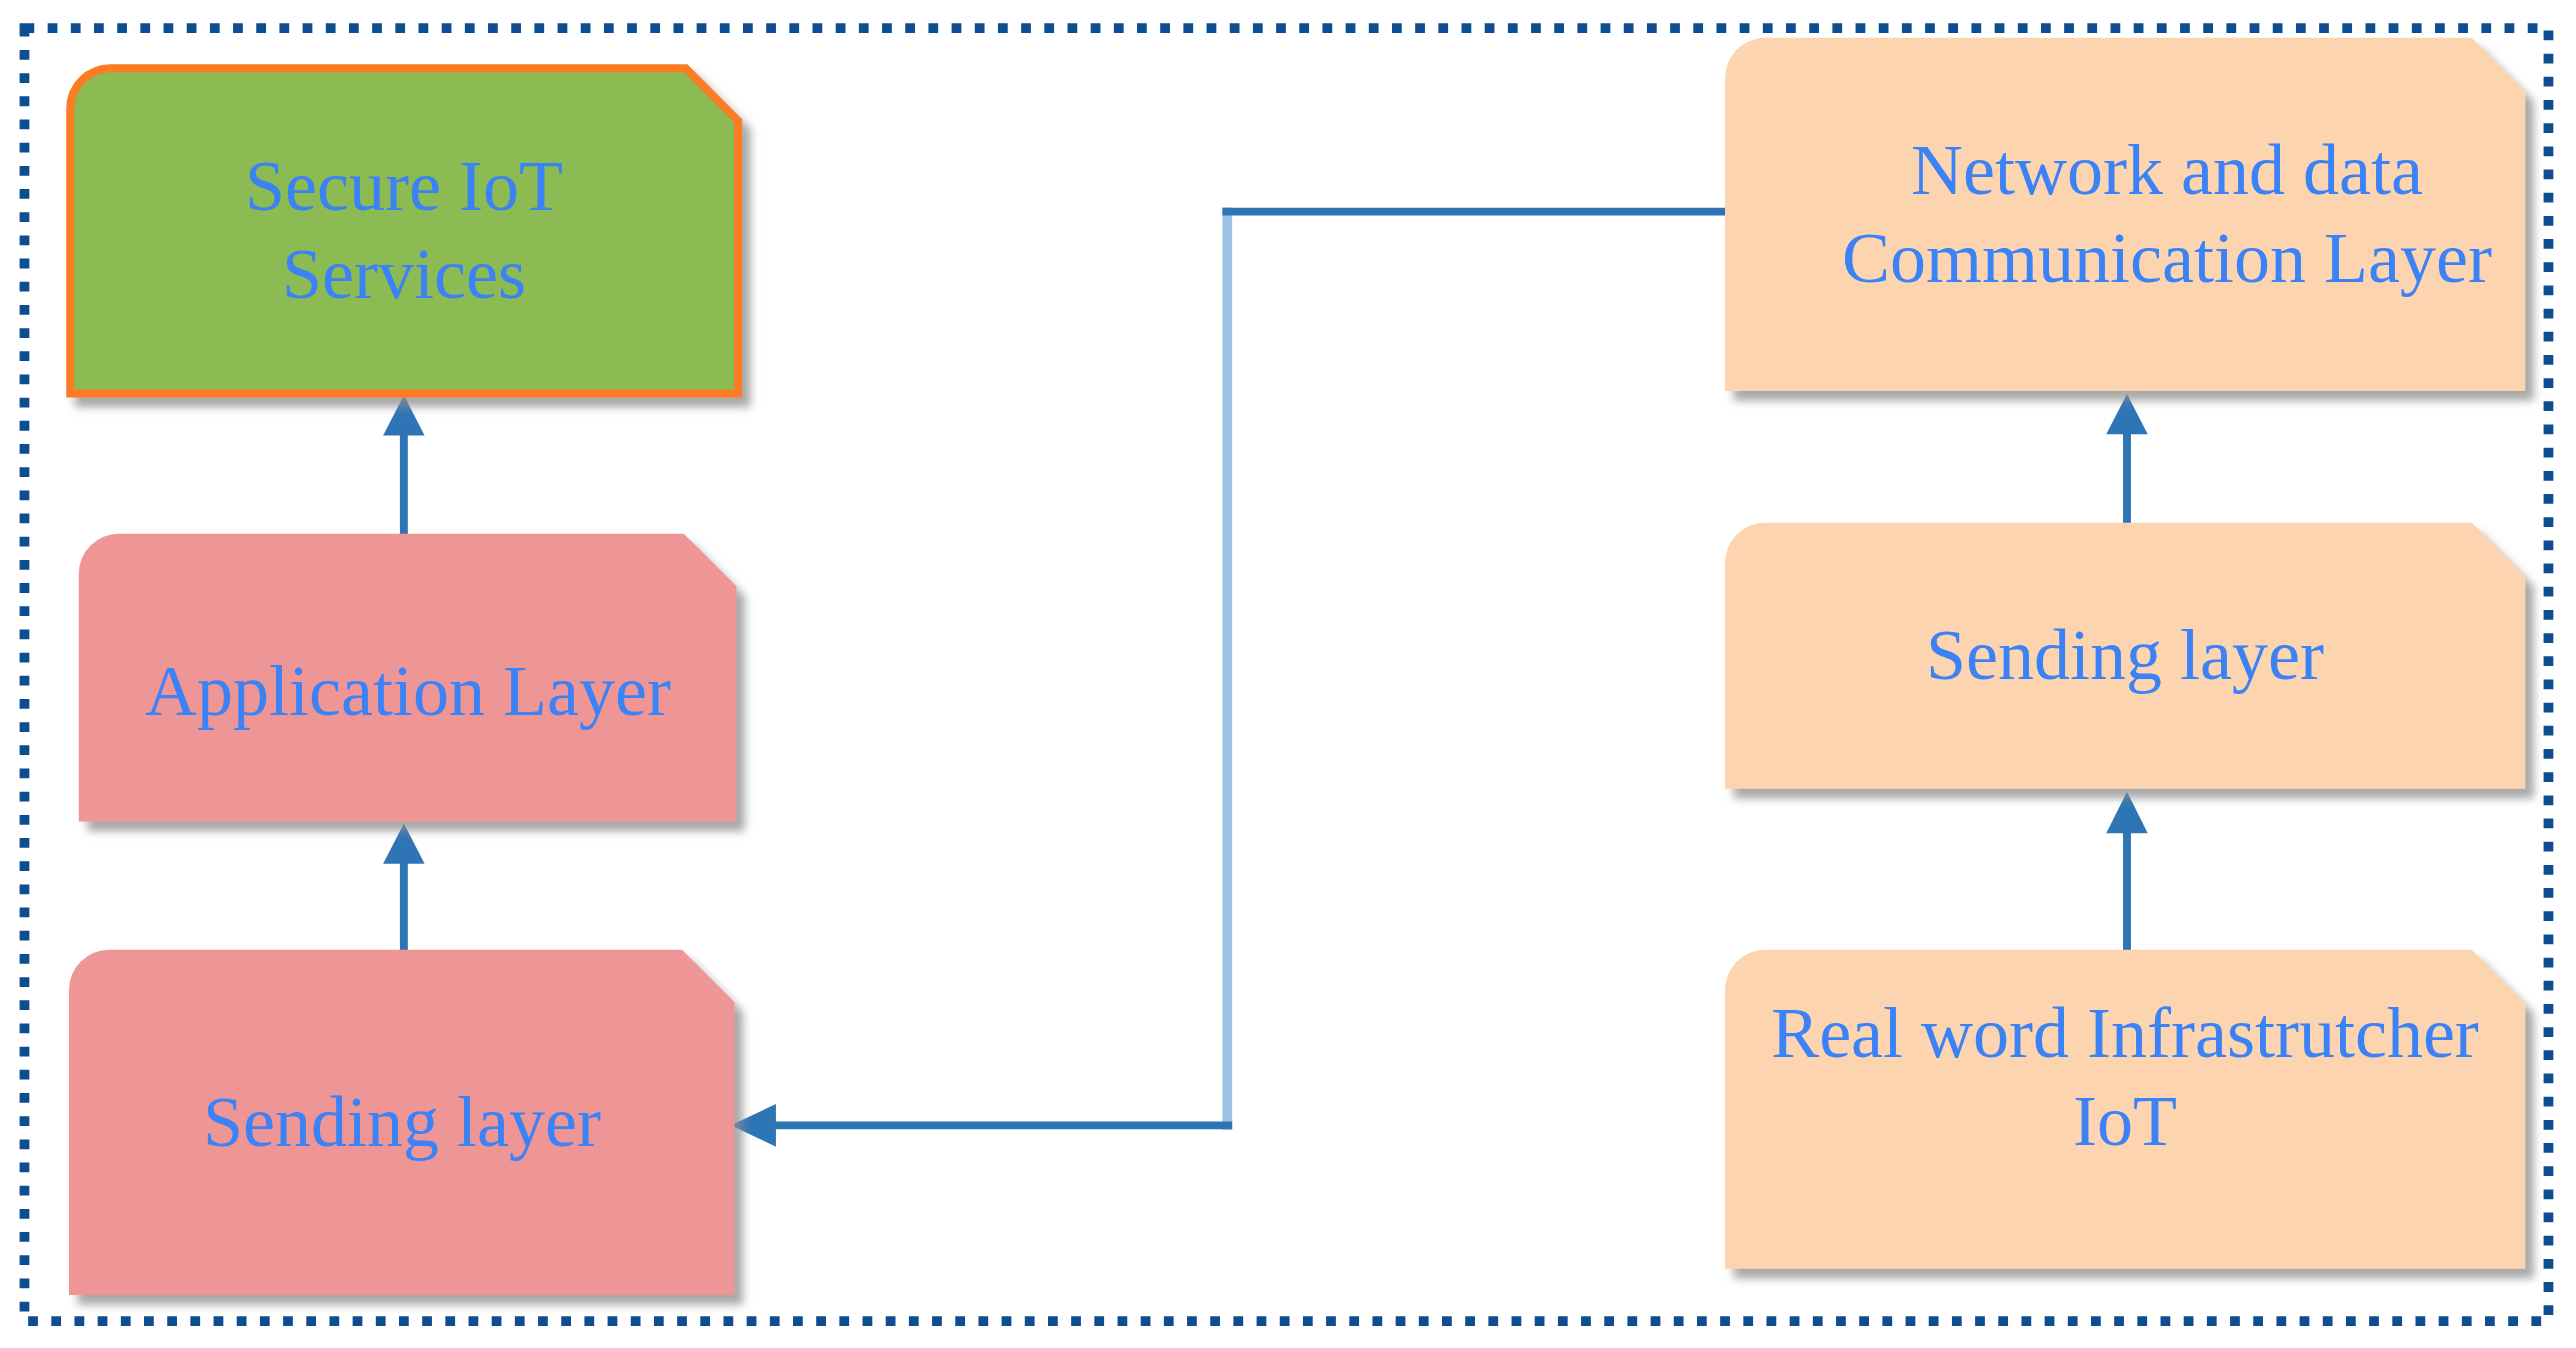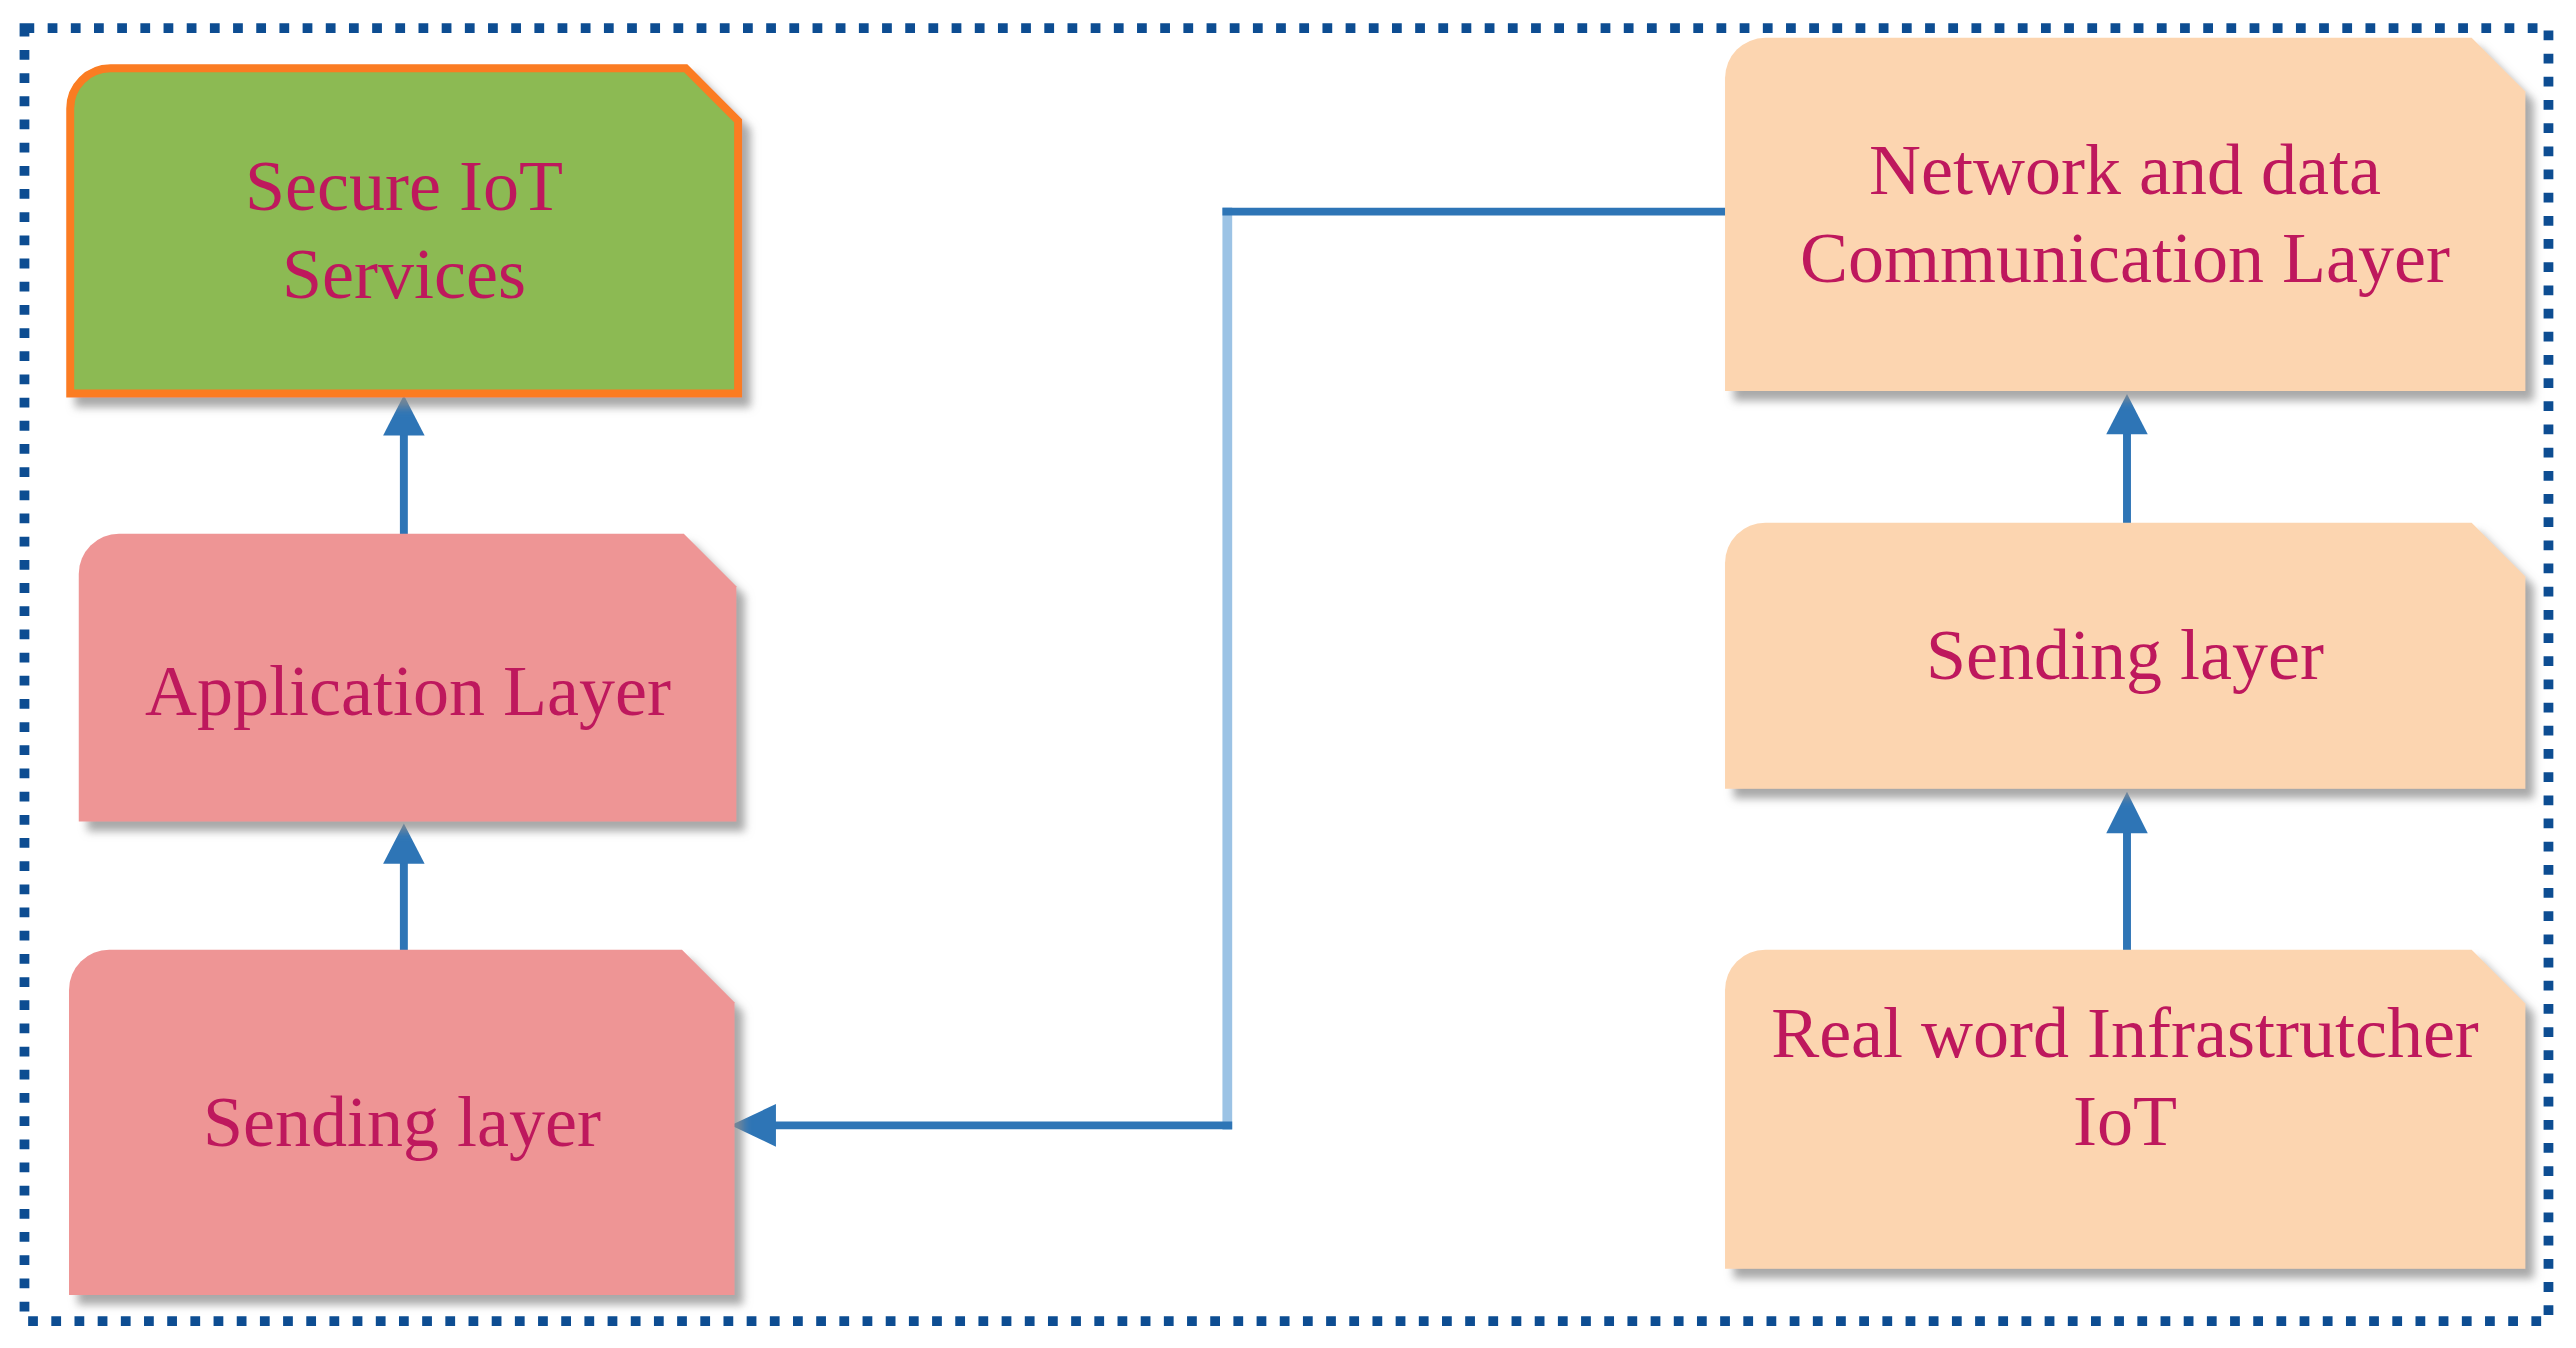--- a/index.html
+++ b/index.html
@@ -20,21 +20,21 @@
     left: 0;
     top: 0;
   }
   .node-label {
     position: absolute;
     display: flex;
     flex-direction: column;
     justify-content: center;
     align-items: center;
     text-align: right;
-    color: #be185d;
+    color: #3b82f6;
     font-size: 72px;
     line-height: 1.22;
     pointer-events: none;
   }
   .node-label span {
     display: block;
     white-space: nowrap;
   }
 </style>
 </head>
@@ -87,21 +87,21 @@
   </div>
 
   <div class="node-label" style="left:79px; top:534px; width:658px; height:288px;margin-top:14px;">
     <span>Application Layer</span>
   </div>
 
   <div class="node-label" style="left:69px; top:950px; width:666px; height:345px;">
     <span>Sending layer</span>
   </div>
 
-  <div class="node-label" style="left:1725px; top:38px; width:800px; height:353px;">
+  <div class="node-label" style="left:1725px; top:38px; width:800px; height:353px;padding-left:42px;">
     <span>Network and data</span>
     <span>Communication Layer</span>
   </div>
 
   <div class="node-label" style="left:1725px; top:523px; width:800px; height:266px;">
     <span>Sending layer</span>
   </div>
 
   <div class="node-label" style="left:1725px; top:950px; width:800px; height:256px;">
     <span>Real word Infrastrutcher</span>

